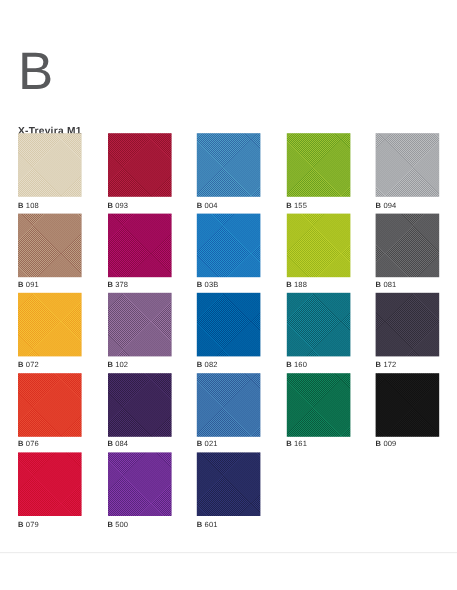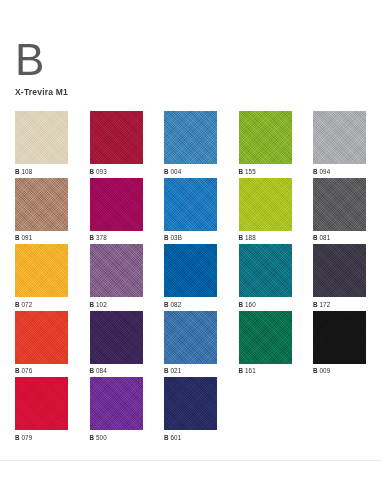--- a/index.html
+++ b/index.html
@@ -48,21 +48,21 @@
     font-family: "Liberation Sans", sans-serif;
     font-size: 44px;
     line-height: 44px;
     font-weight: 400;
     color: #58595b;
     letter-spacing: 0px;
     margin: 0;
   }
 
   #collection {
-    margin-top: 5px;
+    margin-top: 22px;
     font-size: 8.5px;
     font-weight: bold;
     color: #3b3b3d;
     letter-spacing: 0.2px;
   }
 
   #grid {
     position: absolute;
     left: 15px;
     top: 111px;

